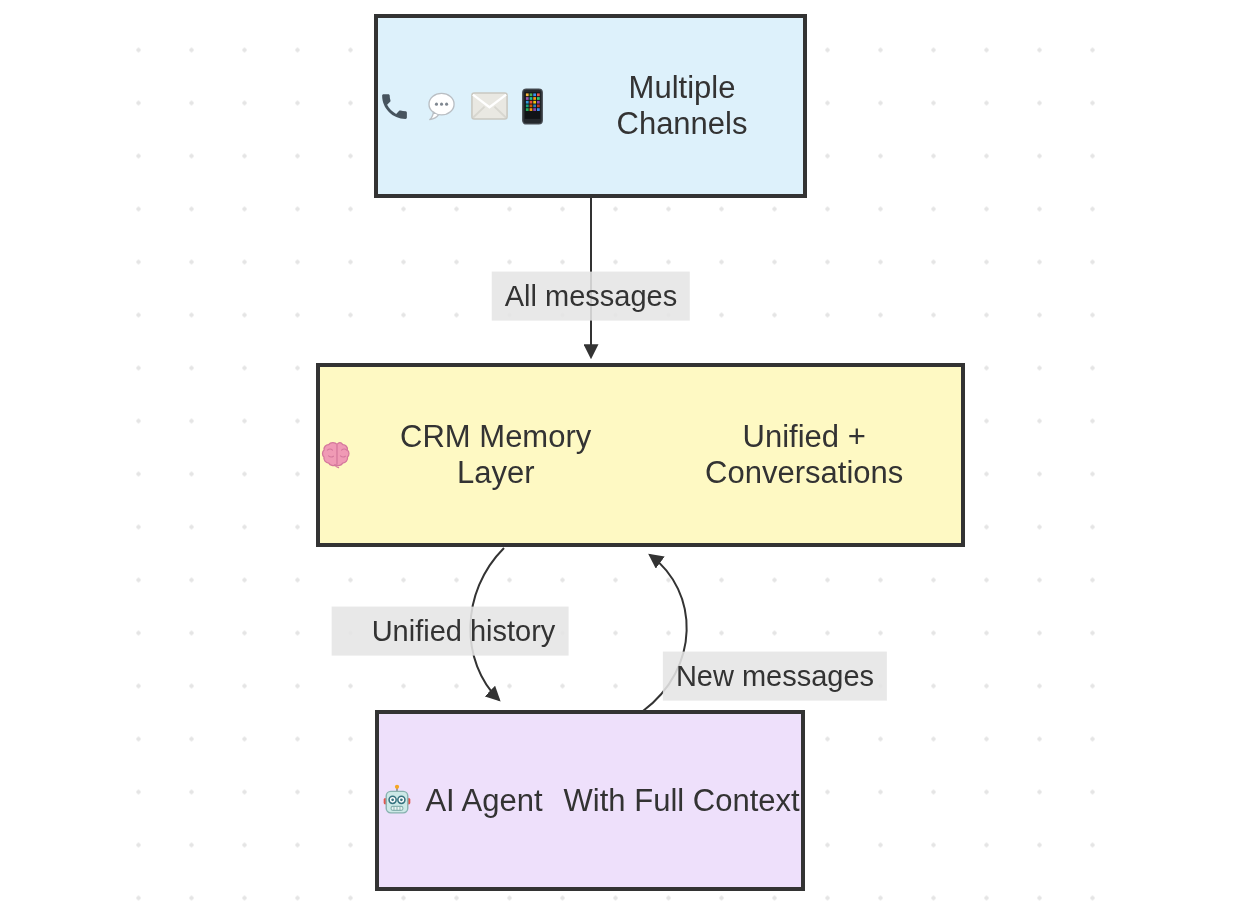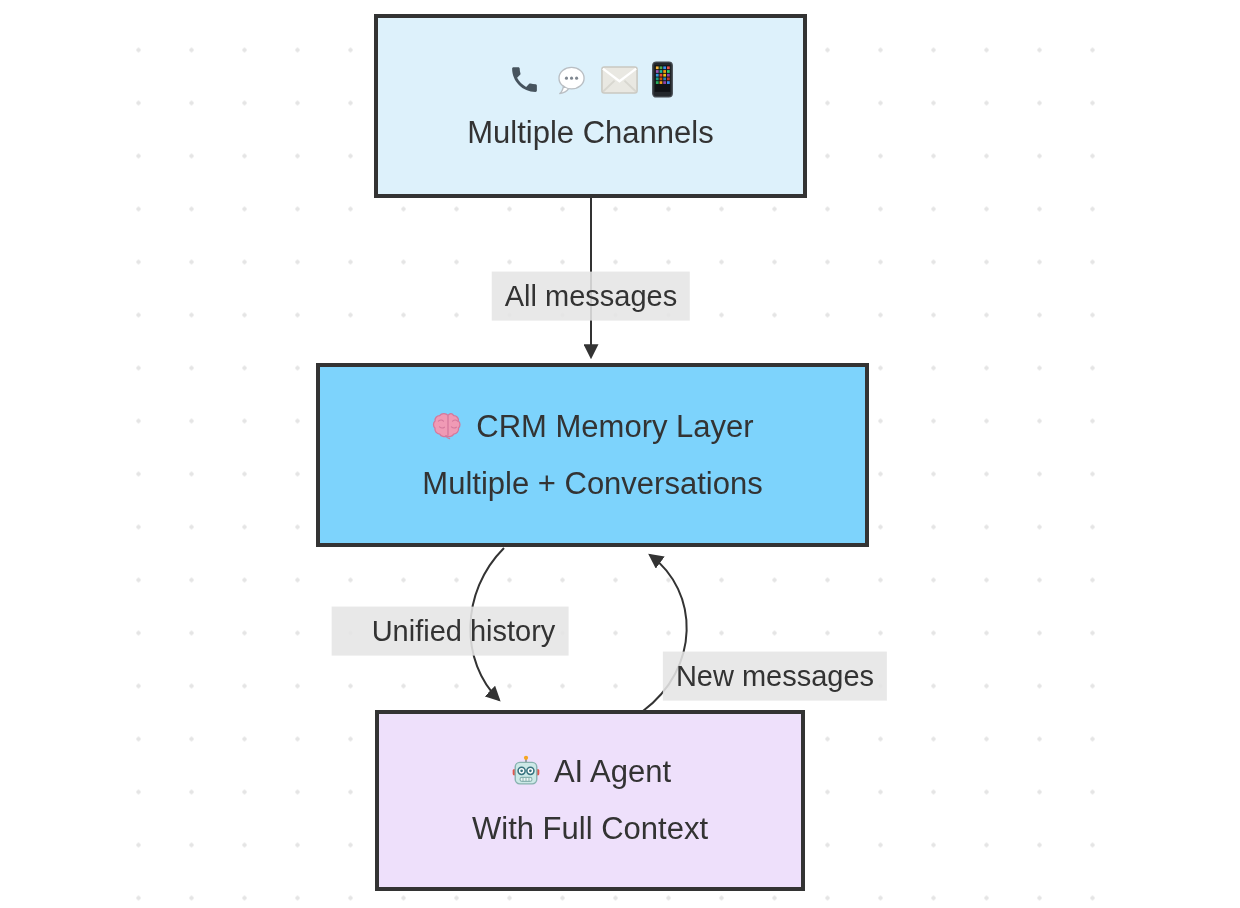--- a/index.html
+++ b/index.html
@@ -19,25 +19,25 @@
   .edges-svg { position:absolute; left:0; top:0; z-index:2; }
   .edge-label {
     position:absolute; transform:translate(-50%,-50%);
     background:rgba(229,229,229,0.88);
     padding:7px 13px; font-size:29px; line-height:1.2;
     white-space:nowrap; z-index:3; color:#333333;
   }
   .node {
     position:absolute; box-sizing:border-box; z-index:4;
     border:4px solid #333333;
-    display:flex; flex-direction:column; align-items:center; justify-content:center;
+    display:flex; align-items:center; justify-content:center;
     text-align:center; font-size:31px; color:#333333;
   }
   #node-channels { left:374px; top:14px;  width:433px; height:184px; background:#ddf1fb; gap:17px; }
-  #node-crm      { left:316px; top:363px; width:553px; height:184px; background:#7dd3fc; gap:21px; }
+  #node-crm      { left:316px; top:363px; width:649px; height:184px; background:#fef9c3; gap:21px; }
   #node-agent    { left:375px; top:710px; width:430px; height:181px; background:#eee0fb; gap:21px; }
   .icon-row { display:flex; align-items:center; gap:13px; }
   .node-line { display:flex; align-items:center; gap:11px; }
   .icon { display:inline-flex; }
 </style>
 </head>
 <body>
 
 <div class="dot-grid"></div>
 
@@ -124,21 +124,21 @@
       <svg width="34" height="29" viewBox="0 0 24 20">
         <path d="M12 2.2 C10.6.5 7.4.6 6.1 2.3 C4.1 2.3 2.5 4.1 2.9 6.1 C1.4 7.4 1.4 9.9 2.8 11.1 C2.4 13.3 4 15.3 6.2 15.4 C7.1 17.1 9.5 17.7 11.1 16.6 C12.7 17.7 15.1 17.1 16 15.4 C18.2 15.3 19.8 13.3 19.4 11.1 C20.8 9.9 20.8 7.4 19.3 6.1 C19.7 4.1 18.1 2.3 16.1 2.3 C14.8.6 13.4.5 12 2.2 Z" fill="#f09ab5" stroke="#d4789c" stroke-width="0.9" stroke-linejoin="round"></path>
         <path d="M12 2.6 V16.4" stroke="#d4789c" stroke-width="0.9" fill="none"></path>
         <path d="M5.2 6.2 q2 -1.6 3.6 0 M6 10.3 q1.8 1.4 3.5 .2 M15.2 6.2 q2 -1.6 3.6 0 M14.4 10.3 q1.8 1.4 3.5 .2" stroke="#d4789c" stroke-width="0.8" fill="none" stroke-linecap="round"></path>
         <path d="M10.5 16.6 q.6 1.6 2.6 1.9" stroke="#d4789c" stroke-width="0.9" fill="none" stroke-linecap="round"></path>
       </svg>
     </span>
     <span>CRM Memory Layer</span>
   </div>
   <div class="node-line">
-    <span>Multiple + Conversations</span>
+    <span>Unified + Conversations</span>
   </div>
 </div>
 
 <div class="node" id="node-agent">
   <div class="node-line">
     <span class="icon">
       <svg width="34" height="34" viewBox="0 0 24 24">
         <line x1="12" y1="2.4" x2="12" y2="5.2" stroke="#8a9094" stroke-width="1.2"></line>
         <circle cx="12" cy="2" r="1.5" fill="#f5a623"></circle>
         <rect x="2.6" y="9.8" width="2.2" height="4.6" rx="1.1" fill="#e2574c"></rect>

